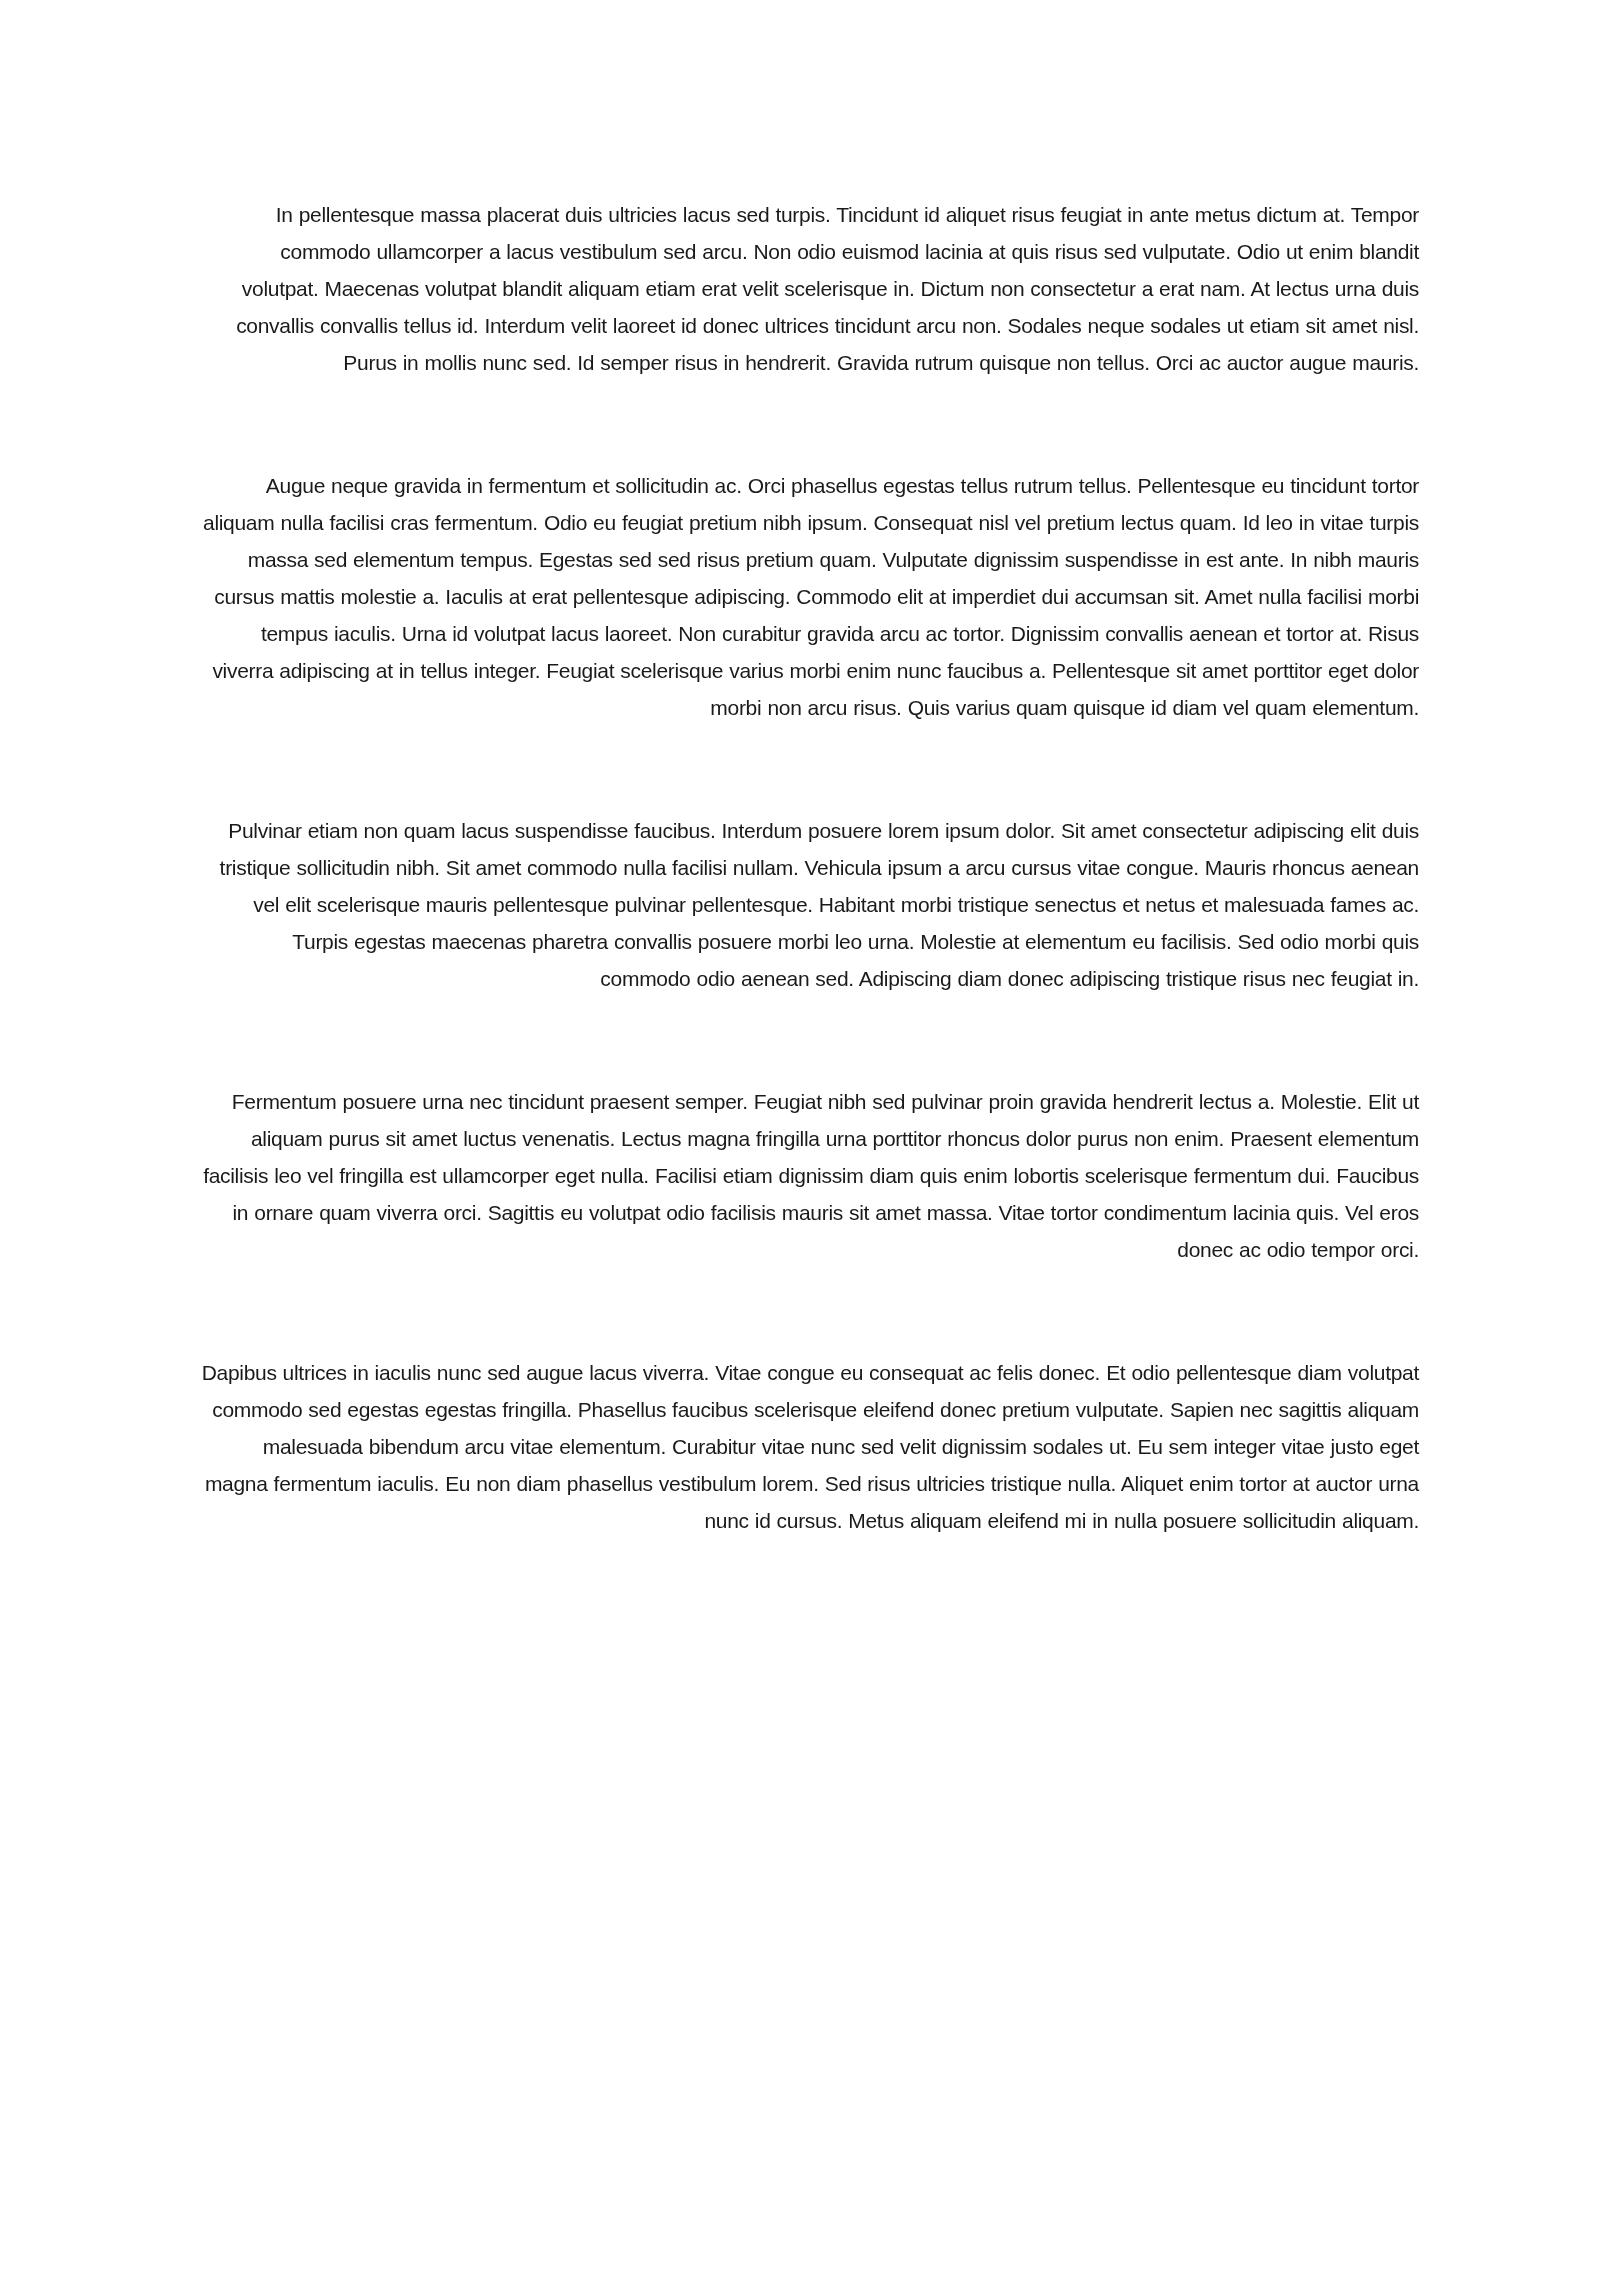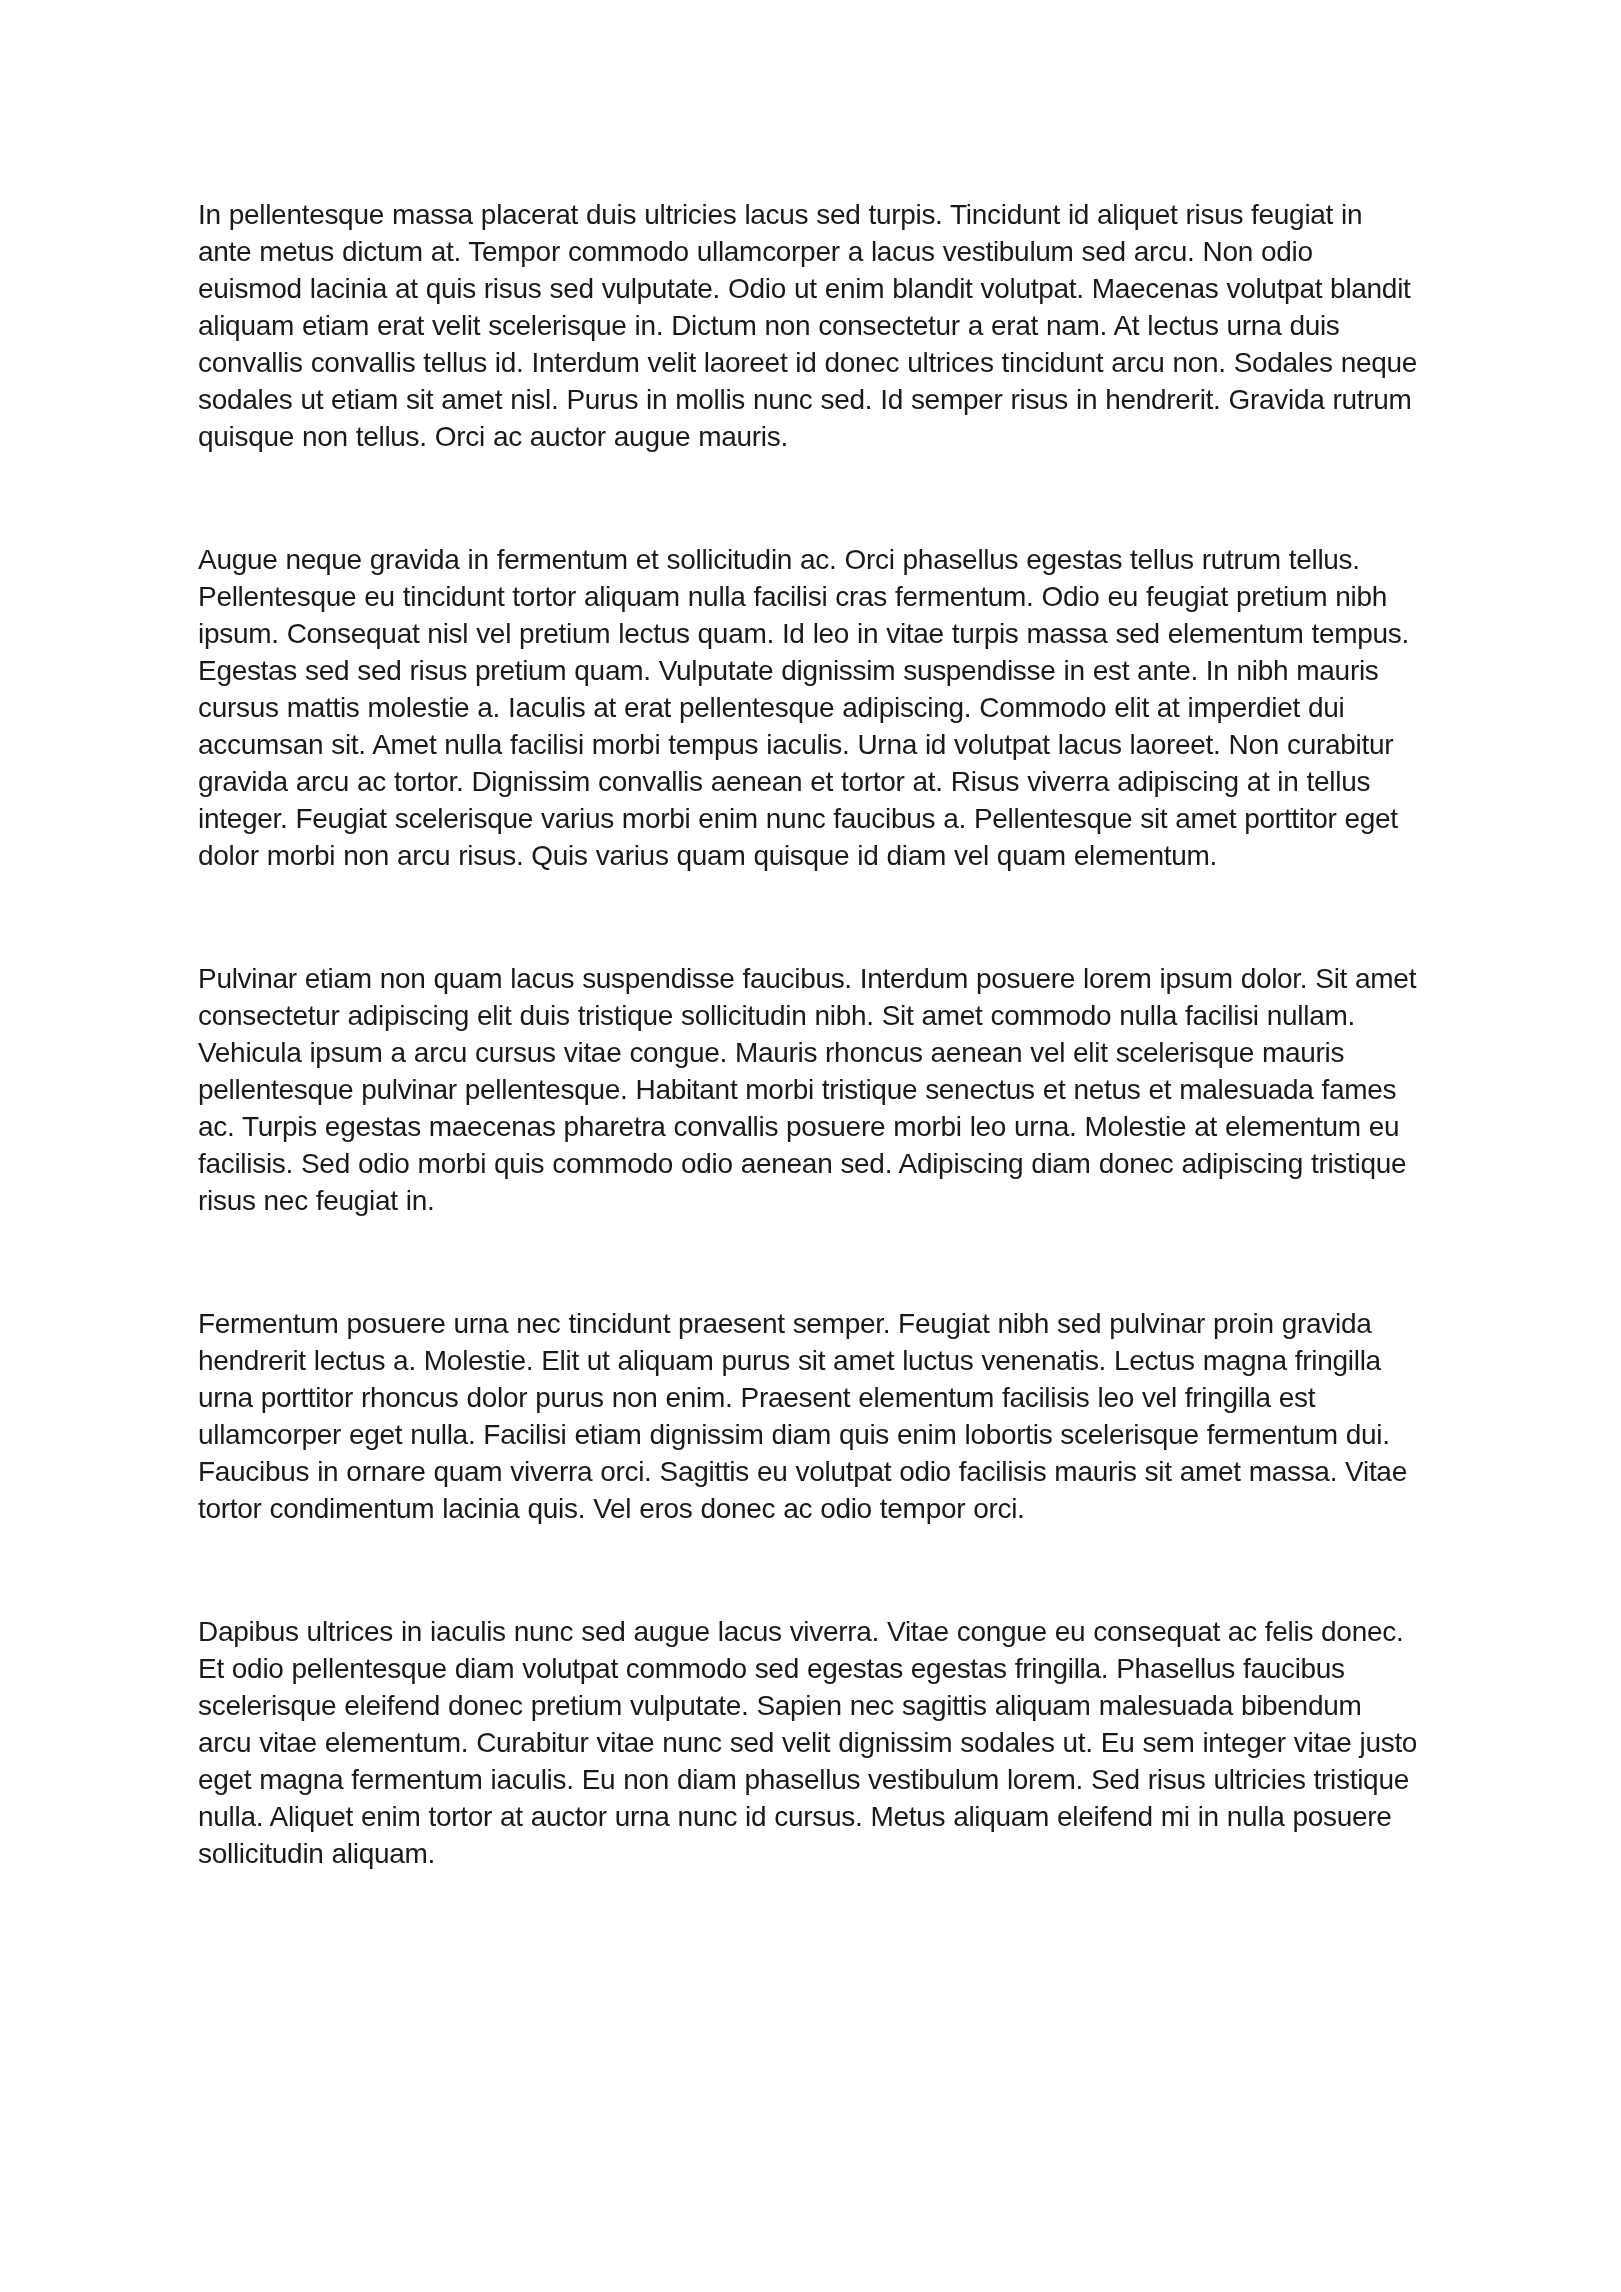--- a/index.html
+++ b/index.html
@@ -13,24 +13,24 @@
     height: 2293px;
     box-sizing: border-box;
     background: var(--page-bg, #ffffff);
     padding: 196px 202px 0 198px;
     font-family: "Liberation Sans", sans-serif;
     color: var(--text-color, #1a1a1a);
     overflow: hidden;
   }
   .page p {
     margin: 0 0 86px 0;
-    font-size: 28px;
+    font-size: 21px;
     line-height: 37px;
     letter-spacing: -0.3px;
-    text-align: left;
+    text-align: right;
     word-spacing: 0.5px;
   }
 </style>
 </head>
 <body>
 
 <div class="page">
   <p>In pellentesque massa placerat duis ultricies lacus sed turpis. Tincidunt id aliquet risus feugiat in ante metus dictum at. Tempor commodo ullamcorper a lacus vestibulum sed arcu. Non odio euismod lacinia at quis risus sed vulputate. Odio ut enim blandit volutpat. Maecenas volutpat blandit aliquam etiam erat velit scelerisque in. Dictum non consectetur a erat nam. At lectus urna duis convallis convallis tellus id. Interdum velit laoreet id donec ultrices tincidunt arcu non. Sodales neque sodales ut etiam sit amet nisl. Purus in mollis nunc sed. Id semper risus in hendrerit. Gravida rutrum quisque non tellus. Orci ac auctor augue mauris.</p>
   <p>Augue neque gravida in fermentum et sollicitudin ac. Orci phasellus egestas tellus rutrum tellus. Pellentesque eu tincidunt tortor aliquam nulla facilisi cras fermentum. Odio eu feugiat pretium nibh ipsum. Consequat nisl vel pretium lectus quam. Id leo in vitae turpis massa sed elementum tempus. Egestas sed sed risus pretium quam. Vulputate dignissim suspendisse in est ante. In nibh mauris cursus mattis molestie a. Iaculis at erat pellentesque adipiscing. Commodo elit at imperdiet dui accumsan sit. Amet nulla facilisi morbi tempus iaculis. Urna id volutpat lacus laoreet. Non curabitur gravida arcu ac tortor. Dignissim convallis aenean et tortor at. Risus viverra adipiscing at in tellus integer. Feugiat scelerisque varius morbi enim nunc faucibus a. Pellentesque sit amet porttitor eget dolor morbi non arcu risus. Quis varius quam quisque id diam vel quam elementum.</p>
   <p>Pulvinar etiam non quam lacus suspendisse faucibus. Interdum posuere lorem ipsum dolor. Sit amet consectetur adipiscing elit duis tristique sollicitudin nibh. Sit amet commodo nulla facilisi nullam. Vehicula ipsum a arcu cursus vitae congue. Mauris rhoncus aenean vel elit scelerisque mauris pellentesque pulvinar pellentesque. Habitant morbi tristique senectus et netus et malesuada fames ac. Turpis egestas maecenas pharetra convallis posuere morbi leo urna. Molestie at elementum eu facilisis. Sed odio morbi quis commodo odio aenean sed. Adipiscing diam donec adipiscing tristique risus nec feugiat in.</p>

